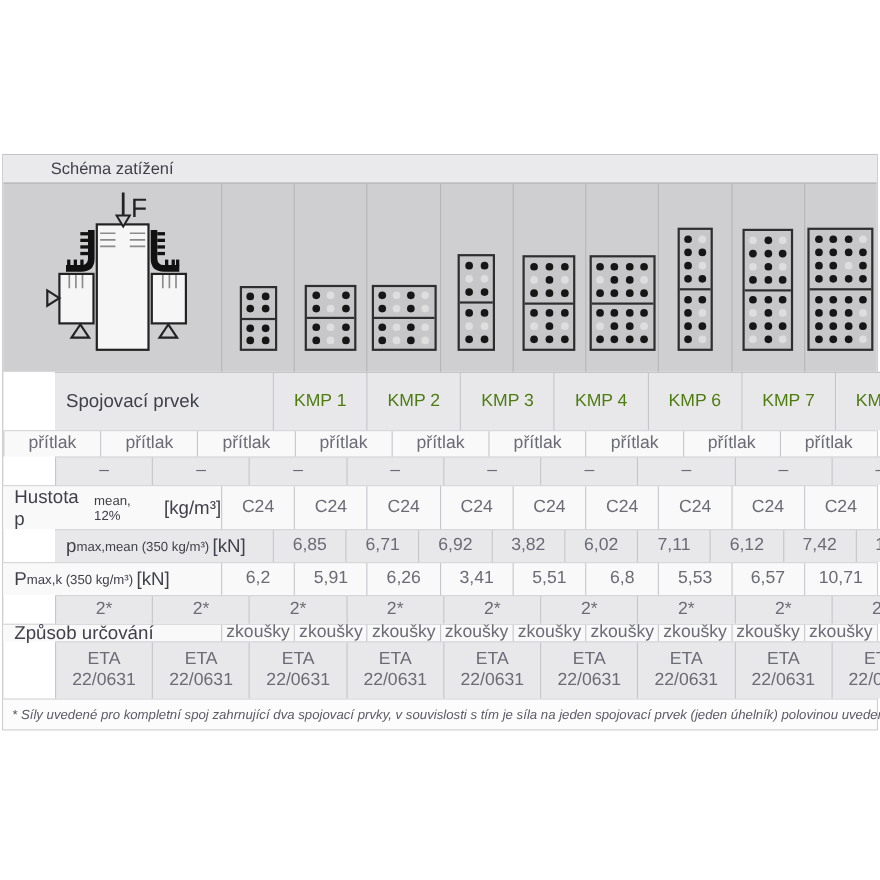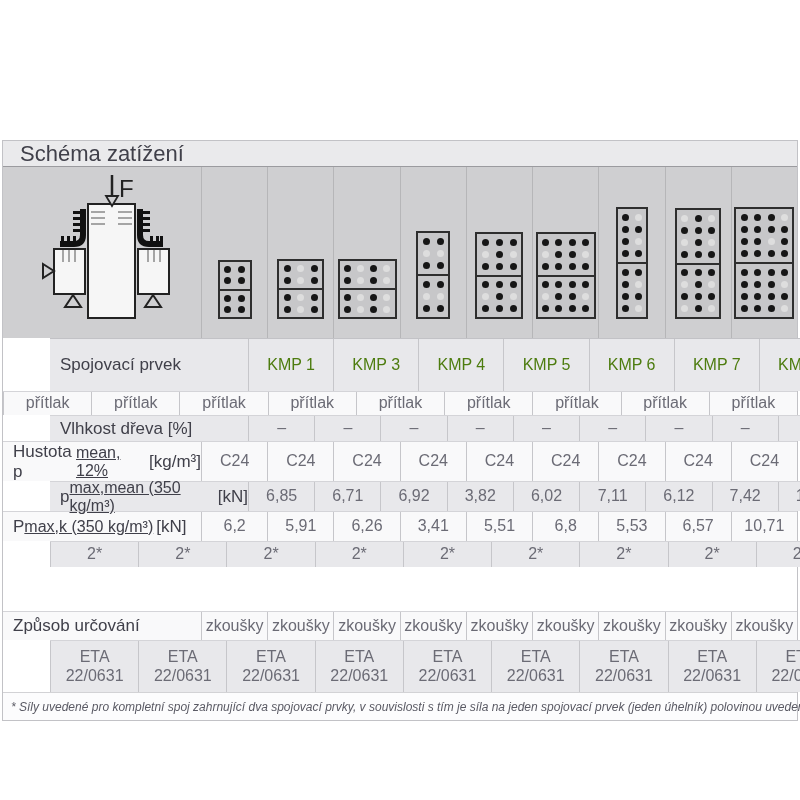--- a/index.html
+++ b/index.html
@@ -5,21 +5,21 @@
   html,body{margin:0;padding:0;background:#ffffff;width:800px;height:800px;
     font-family:"Liberation Sans","DejaVu Sans",sans-serif;}
   .page{position:relative;width:800px;height:800px;background:#fff;overflow:hidden;}
   .tbl{position:absolute;left:2px;top:140px;width:794px;border:1px solid #c2c2c6;background:#fff;}
   .row{display:flex;width:100%;box-sizing:border-box;}
   .cell{box-sizing:border-box;display:flex;align-items:center;justify-content:center;}
   .label-col{width:198px;flex:0 0 198px;justify-content:flex-start;padding-left:10px;}
   .val{flex:1 1 0;border-left:1px solid #c6c6ca;text-align:center;line-height:1.15;}
   
   .header-row{height:26px;background:#eaeaec;border-bottom:1px solid #9b9b9f;}
-  .header-row .cell{font-size:22px;color:#40404a;}
+  .header-row .cell{font-size:15px;color:#40404a;}
   .header-row .label-col{justify-content:center;padding-left:0;}
   .header-row .span-col{flex:1;border-left:1px solid #c0c0c4;}
   
   .image-row{height:171px;background:#cfcfd1;}
   .diagram-cell{width:198px;flex:0 0 198px;padding:0;}
   .plate-cell{flex:1 1 0;border-left:1px solid #b6b6b8;display:flex;align-items:flex-end;justify-content:center;padding-bottom:19px;}
   .plate{background:#c7c7c9;border:2px solid #2e2e2e;display:flex;flex-direction:column;}
   .plate-section{flex:1 1 0;display:flex;flex-direction:column;justify-content:space-around;padding:2px 1px;}
   .plate-section.second{border-top:2px solid #2e2e2e;}
   .dot-row{display:flex;justify-content:space-around;align-items:center;}
@@ -27,21 +27,21 @@
   .dot.nail{background:#161616;}
   .dot.hole{background:#dedede;}
   
   .r-gray{background:#e8e8eb;margin-left:47px;}
   .r-white{background:#f9f9fa;}
   .data-row{border-top:1px solid #d4d4d8;}
   .data-row:first-child{border-top:1px solid #c2c2c6;}
   .data-row .label-col{font-size:17px;color:#40404a;}
   .data-row .val{font-size:16px;color:#6b6b75;}
   .data-row.kmp-row .val{color:#4d7c0f;}
-  sub.lbl-sub{font-size:16px;color:#40404a;text-decoration:underline;}
+  sub.lbl-sub{font-size:12px;color:#40404a;}
   .lbl-unit{margin-left:3px;}
   
   .footnote-row{height:28px;background:#fcfcfd;border-top:1px solid #d2d2d5;align-items:center;display:flex;}
   .footnote-row .fn{font-size:12px;font-style:italic;color:#5a5a64;padding-left:8px;white-space:nowrap;}
 </style>
 </head>
 <body>
 
 <div class="page">
   <div class="tbl">
@@ -450,40 +450,39 @@
               </div>
             </div>
           </div>
         </div>
       </div>
 
     <div id="rows">
         <div class="row data-row r-gray kmp-row" style="height: 53px;">
           <div class="cell label-col">Spojovací prvek</div>
           <div class="cell val">KMP 1</div>
+          <div class="cell val">KMP 2</div>
           <div class="cell val">KMP 3</div>
           <div class="cell val">KMP 4</div>
-          <div class="cell val">KMP 5</div>
           <div class="cell val">KMP 6</div>
           <div class="cell val">KMP 7</div>
           <div class="cell val">KMP 9</div>
         </div>
         <div class="row data-row r-white" style="height: 24px;">
           <div class="cell val">přítlak</div>
           <div class="cell val">přítlak</div>
           <div class="cell val">přítlak</div>
           <div class="cell val">přítlak</div>
           <div class="cell val">přítlak</div>
           <div class="cell val">přítlak</div>
           <div class="cell val">přítlak</div>
           <div class="cell val">přítlak</div>
           <div class="cell val">přítlak</div>
         </div>
         <div class="row data-row r-gray" style="height: 26px;">
-          <div class="cell label-col">Vlhkost dřeva [%]</div>
           <div class="cell val">–</div>
           <div class="cell val">–</div>
           <div class="cell val">–</div>
           <div class="cell val">–</div>
           <div class="cell val">–</div>
           <div class="cell val">–</div>
           <div class="cell val">–</div>
           <div class="cell val">–</div>
           <div class="cell val">–</div>
         </div>
@@ -539,21 +538,21 @@
           <div class="cell val">2*</div>
           <div class="cell val">2*</div>
           <div class="cell val">2*</div>
           <div class="cell val">2*</div>
           <div class="cell val">2*</div>
           <div class="cell val">2*</div>
           <div class="cell val">2*</div>
           <div class="cell val">2*</div>
           <div class="cell val">2*</div>
         </div>
-        <div class="row data-row r-white" style="height: 29px; margin-top: 44px;">
+        <div class="row data-row r-white" style="height: 16px;">
           <div class="cell label-col">Způsob určování</div>
           <div class="cell val">zkoušky</div>
           <div class="cell val">zkoušky</div>
           <div class="cell val">zkoušky</div>
           <div class="cell val">zkoušky</div>
           <div class="cell val">zkoušky</div>
           <div class="cell val">zkoušky</div>
           <div class="cell val">zkoušky</div>
           <div class="cell val">zkoušky</div>
           <div class="cell val">zkoušky</div>

